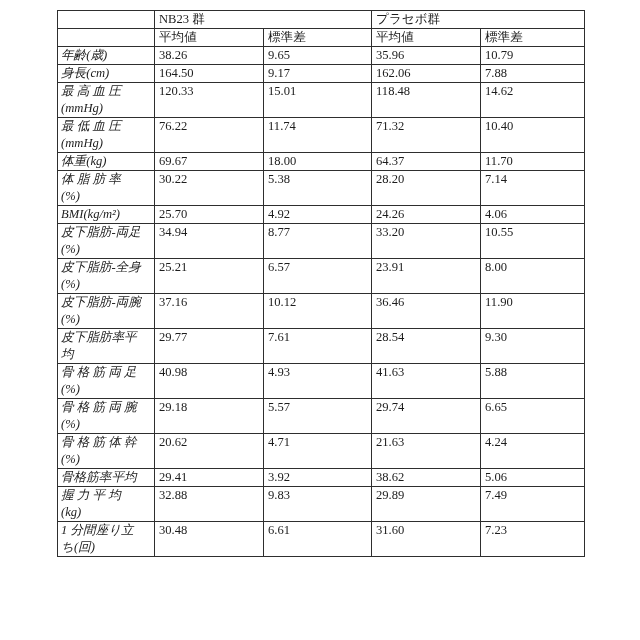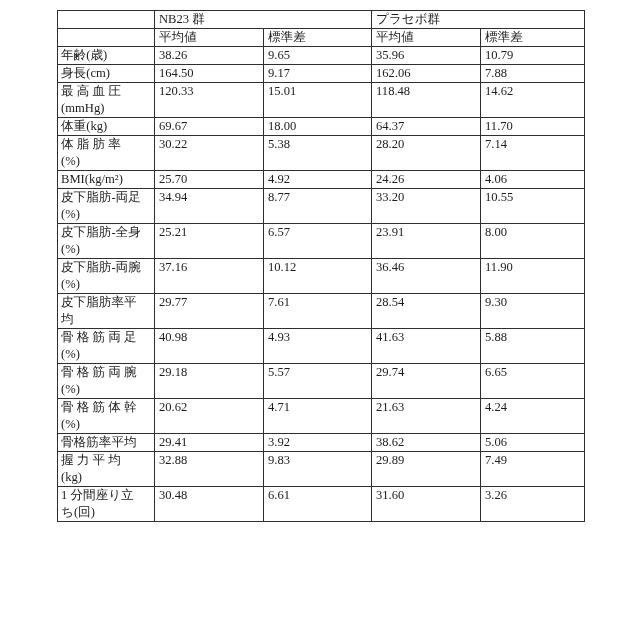--- a/index.html
+++ b/index.html
@@ -33,20 +33,21 @@
     vertical-align: top;
     text-align: left;
     font-weight: normal;
     padding: 0 2px 0 4px;
     line-height: 16.5px;
     overflow: hidden;
   }
   table.stats th.lbl {
     padding-left: 3px;
     white-space: pre-line;
+    font-style: italic;
   }
   tr.single { height: 18px; }
   tr.double { height: 35px; }
 </style>
 </head>
 <body>
 
 <div class="page">
   <table class="stats">
     <colgroup>
@@ -85,20 +86,28 @@
         <td>7.88</td>
       </tr>
       <tr class="double">
         <th class="lbl">最 高 血 圧
 (mmHg)</th>
         <td>120.33</td>
         <td>15.01</td>
         <td>118.48</td>
         <td>14.62</td>
       </tr>
+      <tr class="double">
+        <th class="lbl">最 低 血 圧
+(mmHg)</th>
+        <td>76.22</td>
+        <td>11.74</td>
+        <td>71.32</td>
+        <td>10.40</td>
+      </tr>
       <tr class="single">
         <th class="lbl">体重(kg)</th>
         <td>69.67</td>
         <td>18.00</td>
         <td>64.37</td>
         <td>11.70</td>
       </tr>
       <tr class="double">
         <th class="lbl">体 脂 肪 率
 (%)</th>
@@ -184,17 +193,17 @@
         <td>9.83</td>
         <td>29.89</td>
         <td>7.49</td>
       </tr>
       <tr class="double">
         <th class="lbl">1 分間座り立
 ち(回)</th>
         <td>30.48</td>
         <td>6.61</td>
         <td>31.60</td>
-        <td>3.26</td>
+        <td>7.23</td>
       </tr>
     </tbody>
   </table>
 </div>
 
 </body></html>

